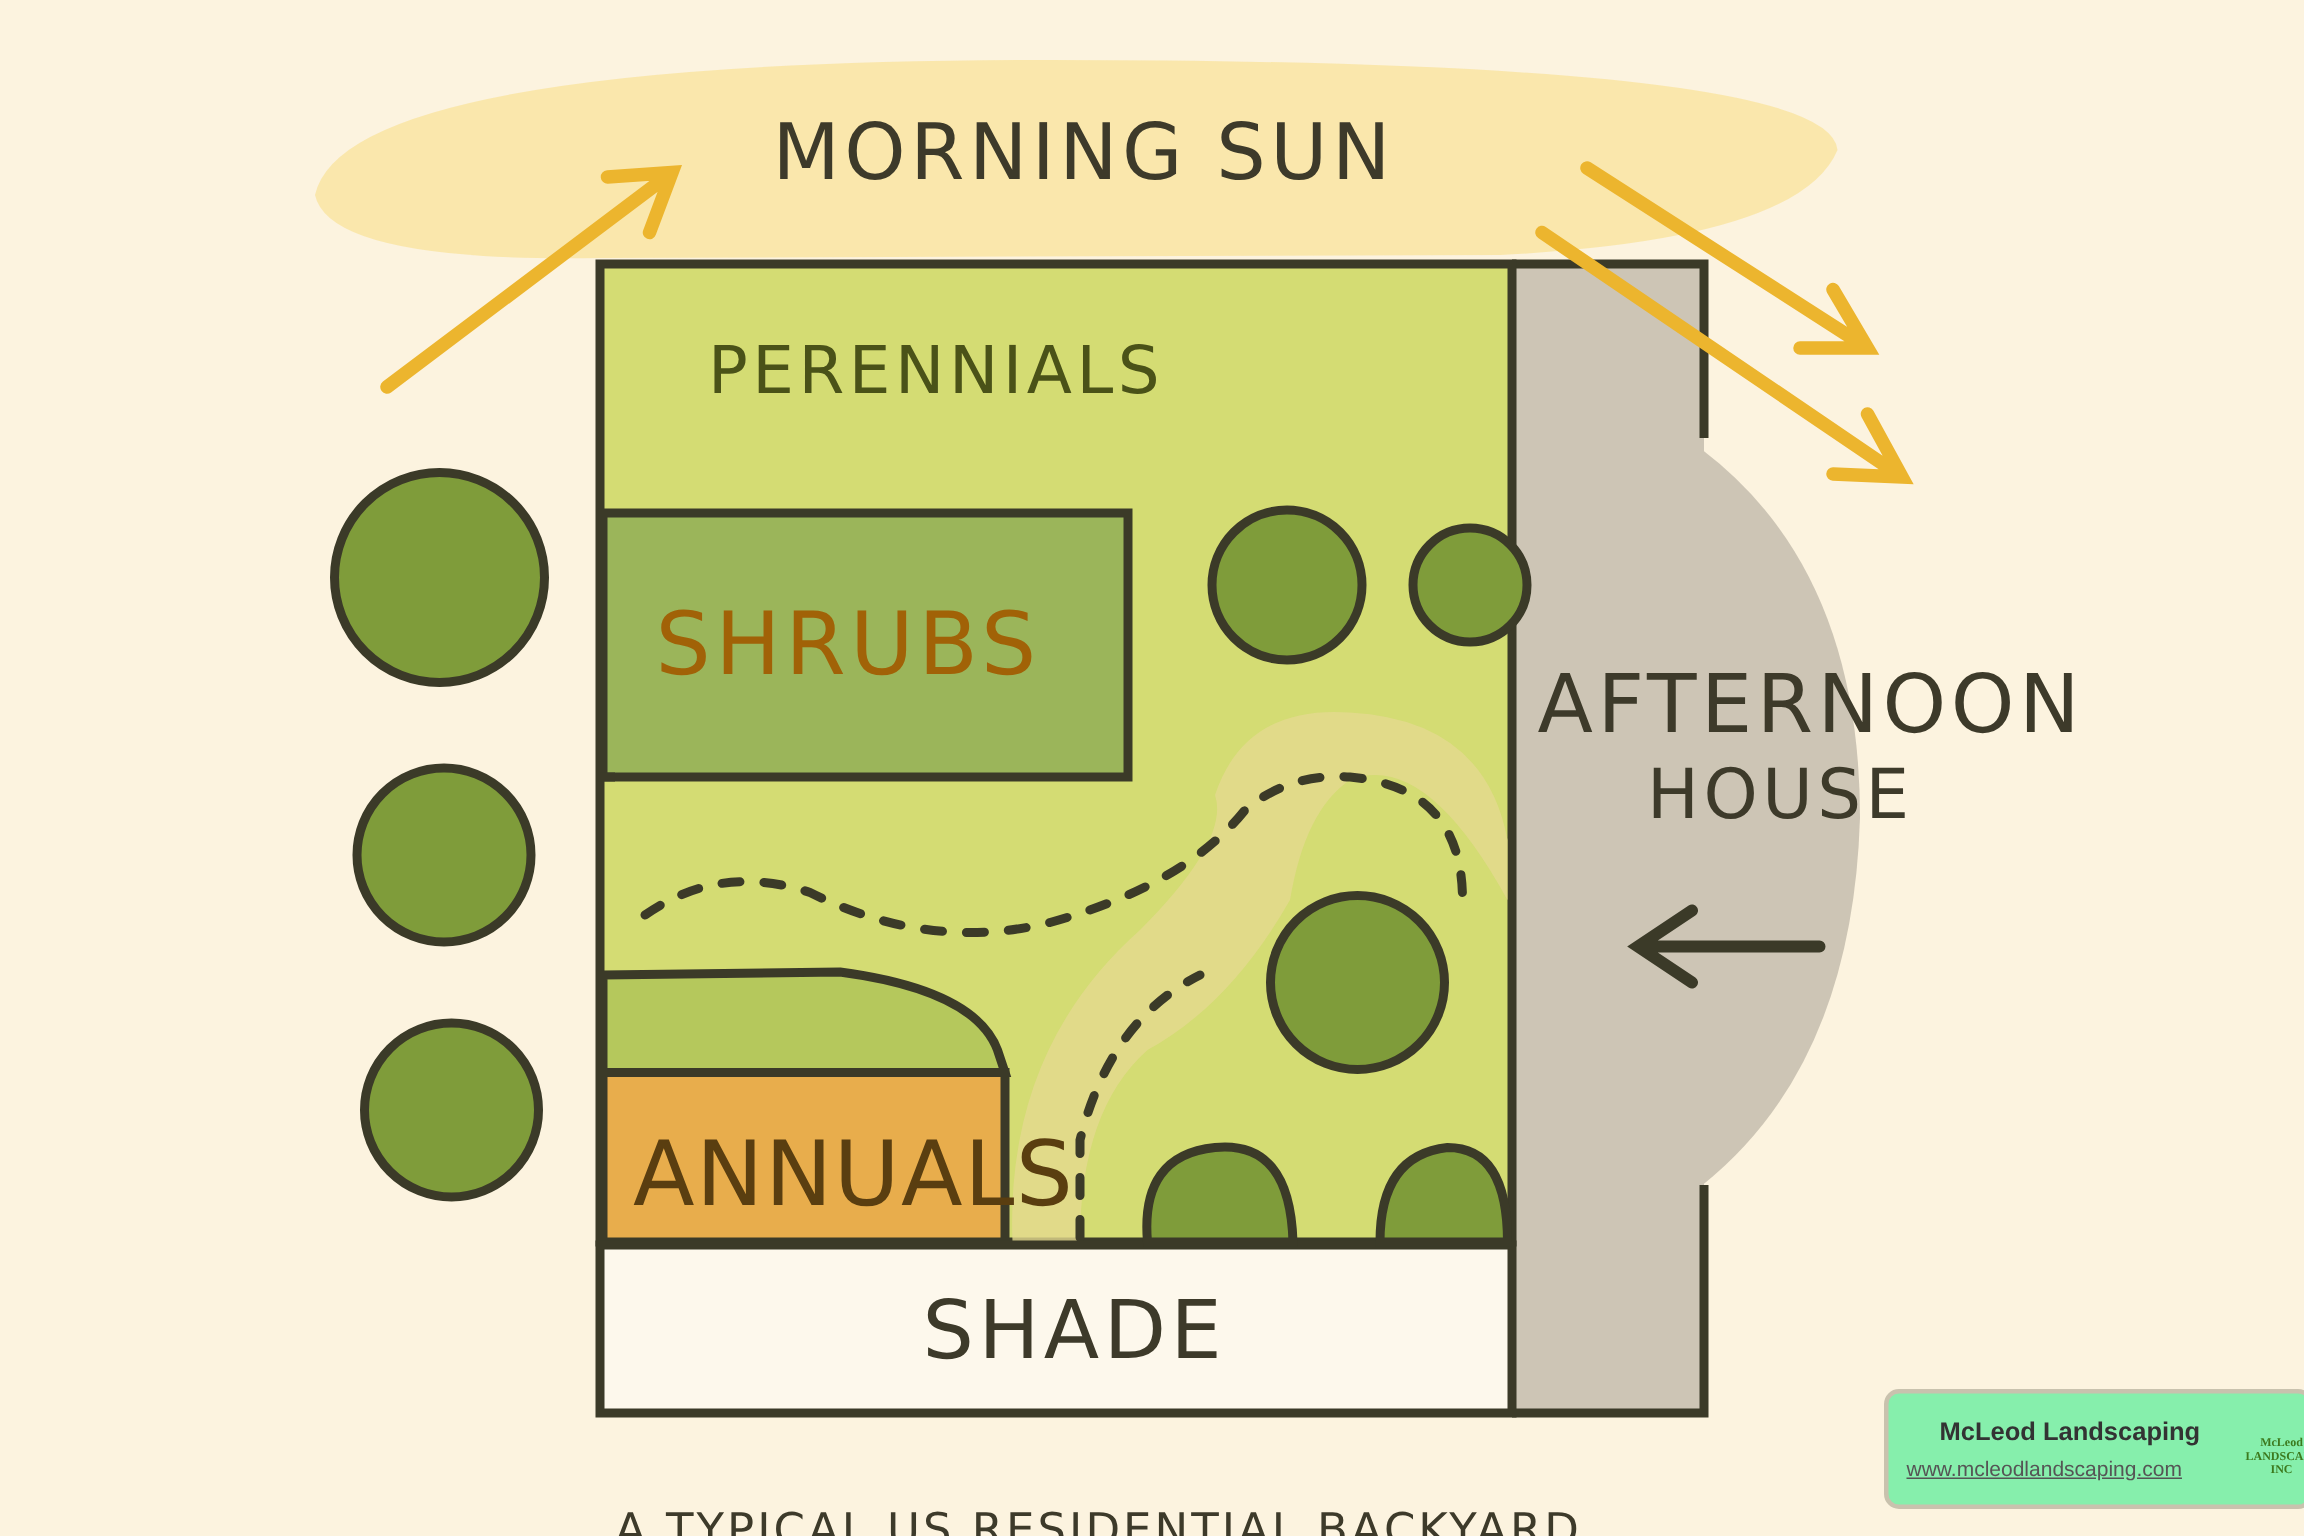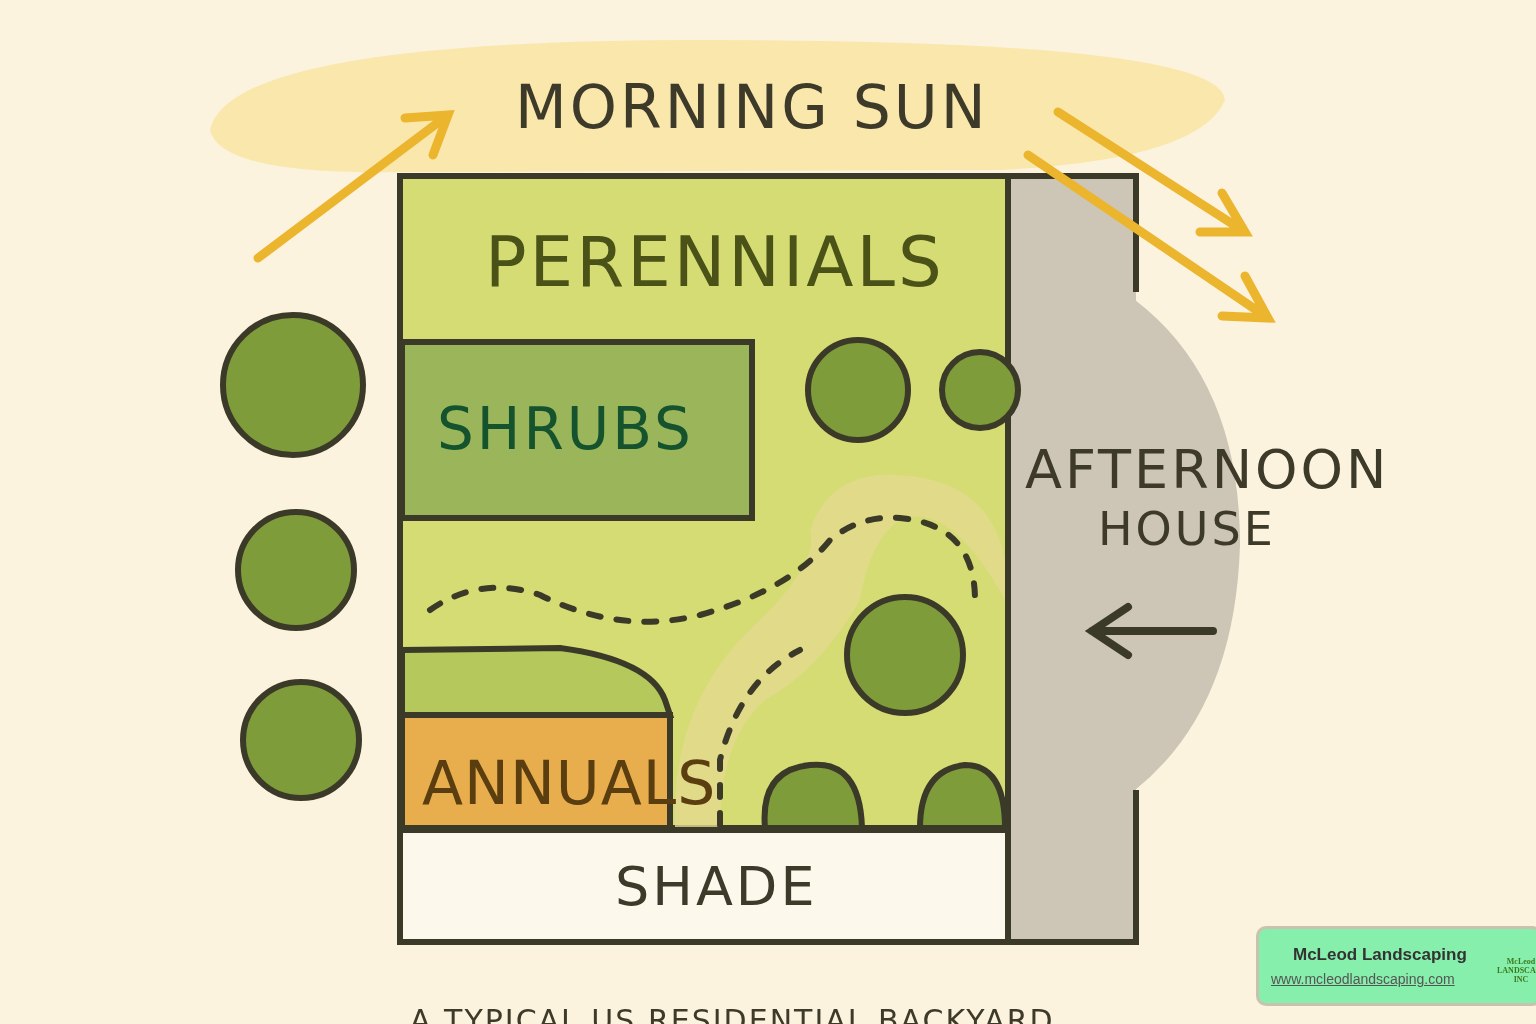--- a/index.html
+++ b/index.html
@@ -51,23 +51,23 @@
 
   <g stroke="#ecb52e" stroke-width="9" fill="none" stroke-linecap="round">
     <path d="M258,258 L448,115 M405,118 L448,115 L433,155"></path>
     <path d="M1058,112 L1245,232 M1222,193 L1245,232 L1200,232"></path>
     <path d="M1028,155 L1268,318 M1245,276 L1268,318 L1222,316"></path>
   </g>
 
   <path d="M1213,631 L1092,631 M1128,607 L1092,631 L1128,655" stroke="#3b3a28" stroke-width="8" fill="none" stroke-linecap="round"></path>
 </svg>
 
-<div class="lbl" style="left:515px;top:72px;font-size:60px;">MORNING SUN</div>
-<div class="lbl" style="left:485px;top:222px;font-size:69px;color:#4a5218;">PERENNIALS</div>
-<div class="lbl" style="left:437px;top:395px;font-size:58px;color:#14532d;">SHRUBS</div>
+<div class="lbl" style="left:515px;top:72px;font-size:52px;">MORNING SUN</div>
+<div class="lbl" style="left:472px;top:222px;font-size:44px;color:#4a5218;">PERENNIALS</div>
+<div class="lbl" style="left:437px;top:395px;font-size:58px;color:#a16207;">SHRUBS</div>
 <div class="lbl" style="left:422px;top:748px;font-size:60px;color:#5a3e10;letter-spacing:1px;">ANNUALS</div>
 <div class="lbl" style="left:615px;top:855px;font-size:54px;">SHADE</div>
 <div class="lbl" style="left:1025px;top:438px;font-size:54px;">AFTERNOON</div>
 <div class="lbl" style="left:1098px;top:502px;font-size:46px;">HOUSE</div>
 <div class="lbl" style="left:410px;top:975px;font-size:30px;letter-spacing:2px;margin-top:28px;">A TYPICAL US RESIDENTIAL BACKYARD</div>
 
 <div class="badge">
   <div class="t1">McLeod Landscaping</div>
   <div class="t2">www.mcleodlandscaping.com</div>
   <div class="logo">McLeod LANDSCAPING INC</div>

